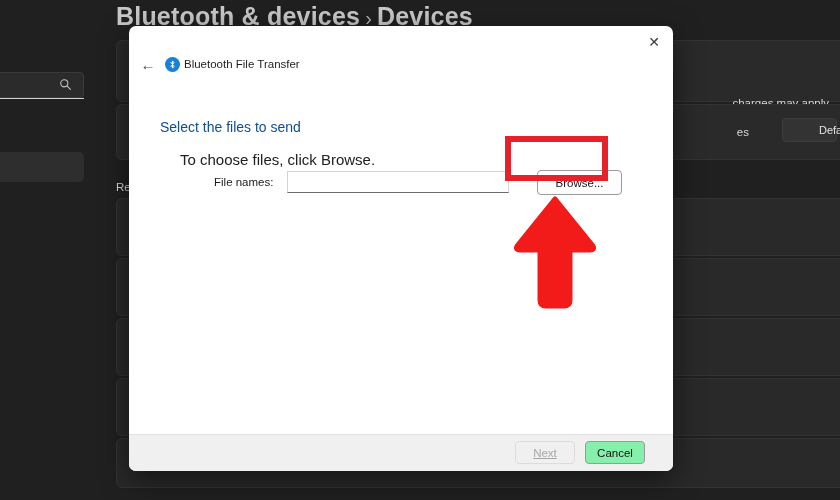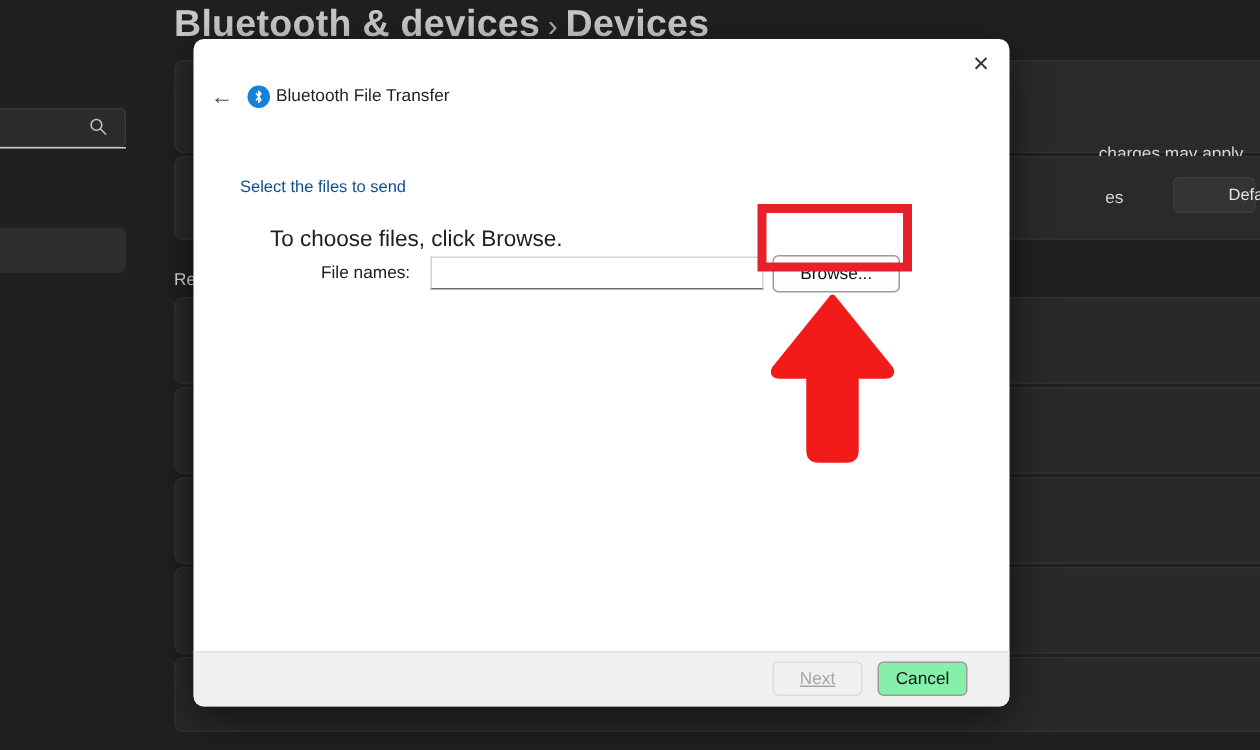--- a/index.html
+++ b/index.html
@@ -177,21 +177,21 @@
   .bt-icon svg { display: block; }
   .dlg-title {
     font-size: 11.5px;
     color: #1f1f1f;
     margin-left: 4px;
     white-space: nowrap;
   }
   .dlg-heading {
     position: absolute;
     left: 31px; top: 93px;
-    font-size: 11px;
+    font-size: 14px;
     color: #0f4e8f;
     white-space: nowrap;
   }
   .dlg-sub {
     position: absolute;
     left: 51px; top: 125px;
     font-size: 15px;
     color: #202020;
     white-space: nowrap;
   }
@@ -211,21 +211,21 @@
     border-bottom: 1px solid #6b6b6b;
     box-sizing: border-box;
     font-family: "Liberation Sans", sans-serif;
     font-size: 11.5px;
     color: #111;
     padding: 0 4px;
     outline: none;
   }
   .browse-btn {
     position: absolute;
-    left: 386px; top: 144px;
+    left: 408px; top: 144px;
     width: 85px; height: 25px;
     background: #fdfdfd;
     border: 1px solid #9b9b9b;
     border-radius: 4px;
     font-family: "Liberation Sans", sans-serif;
     font-size: 11.5px;
     color: #131313;
     cursor: pointer;
     box-sizing: border-box;
   }

